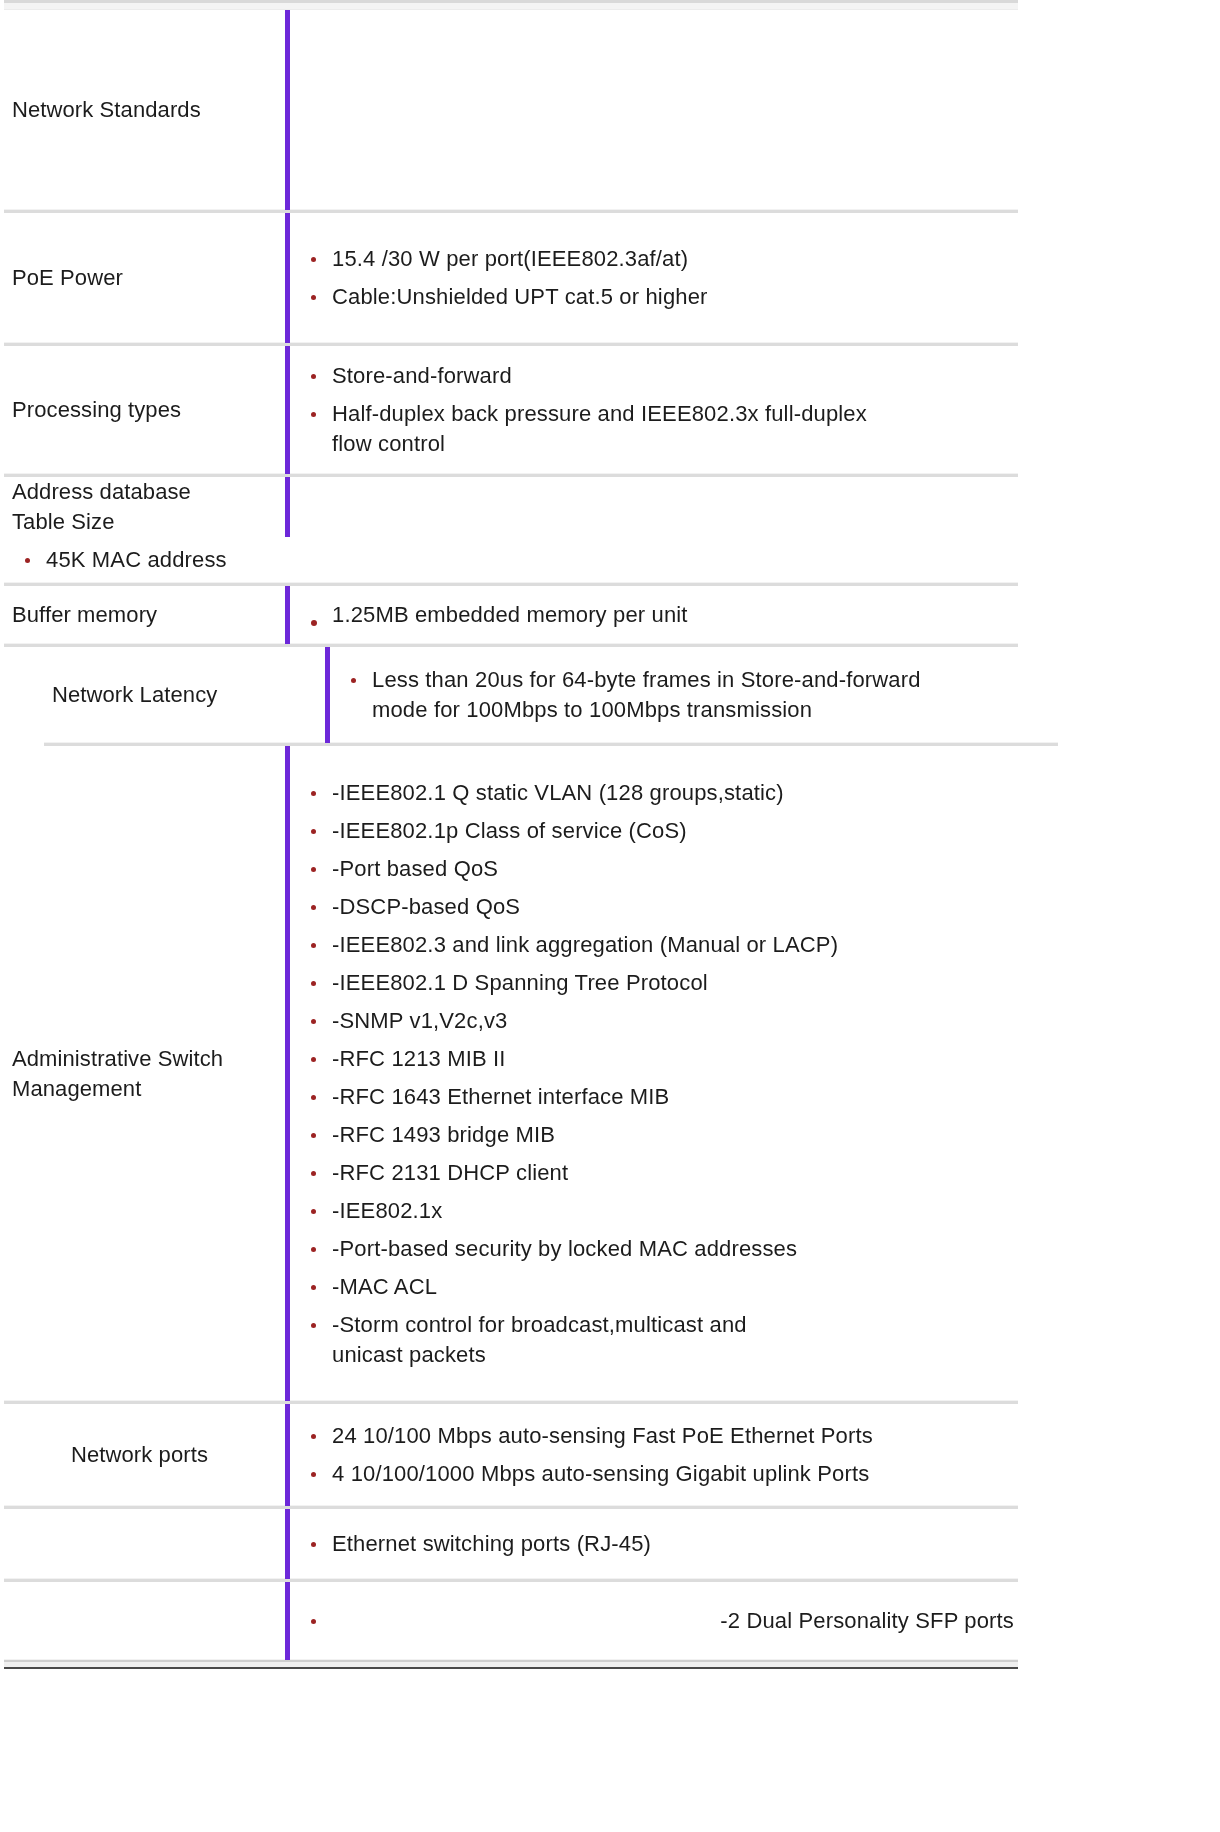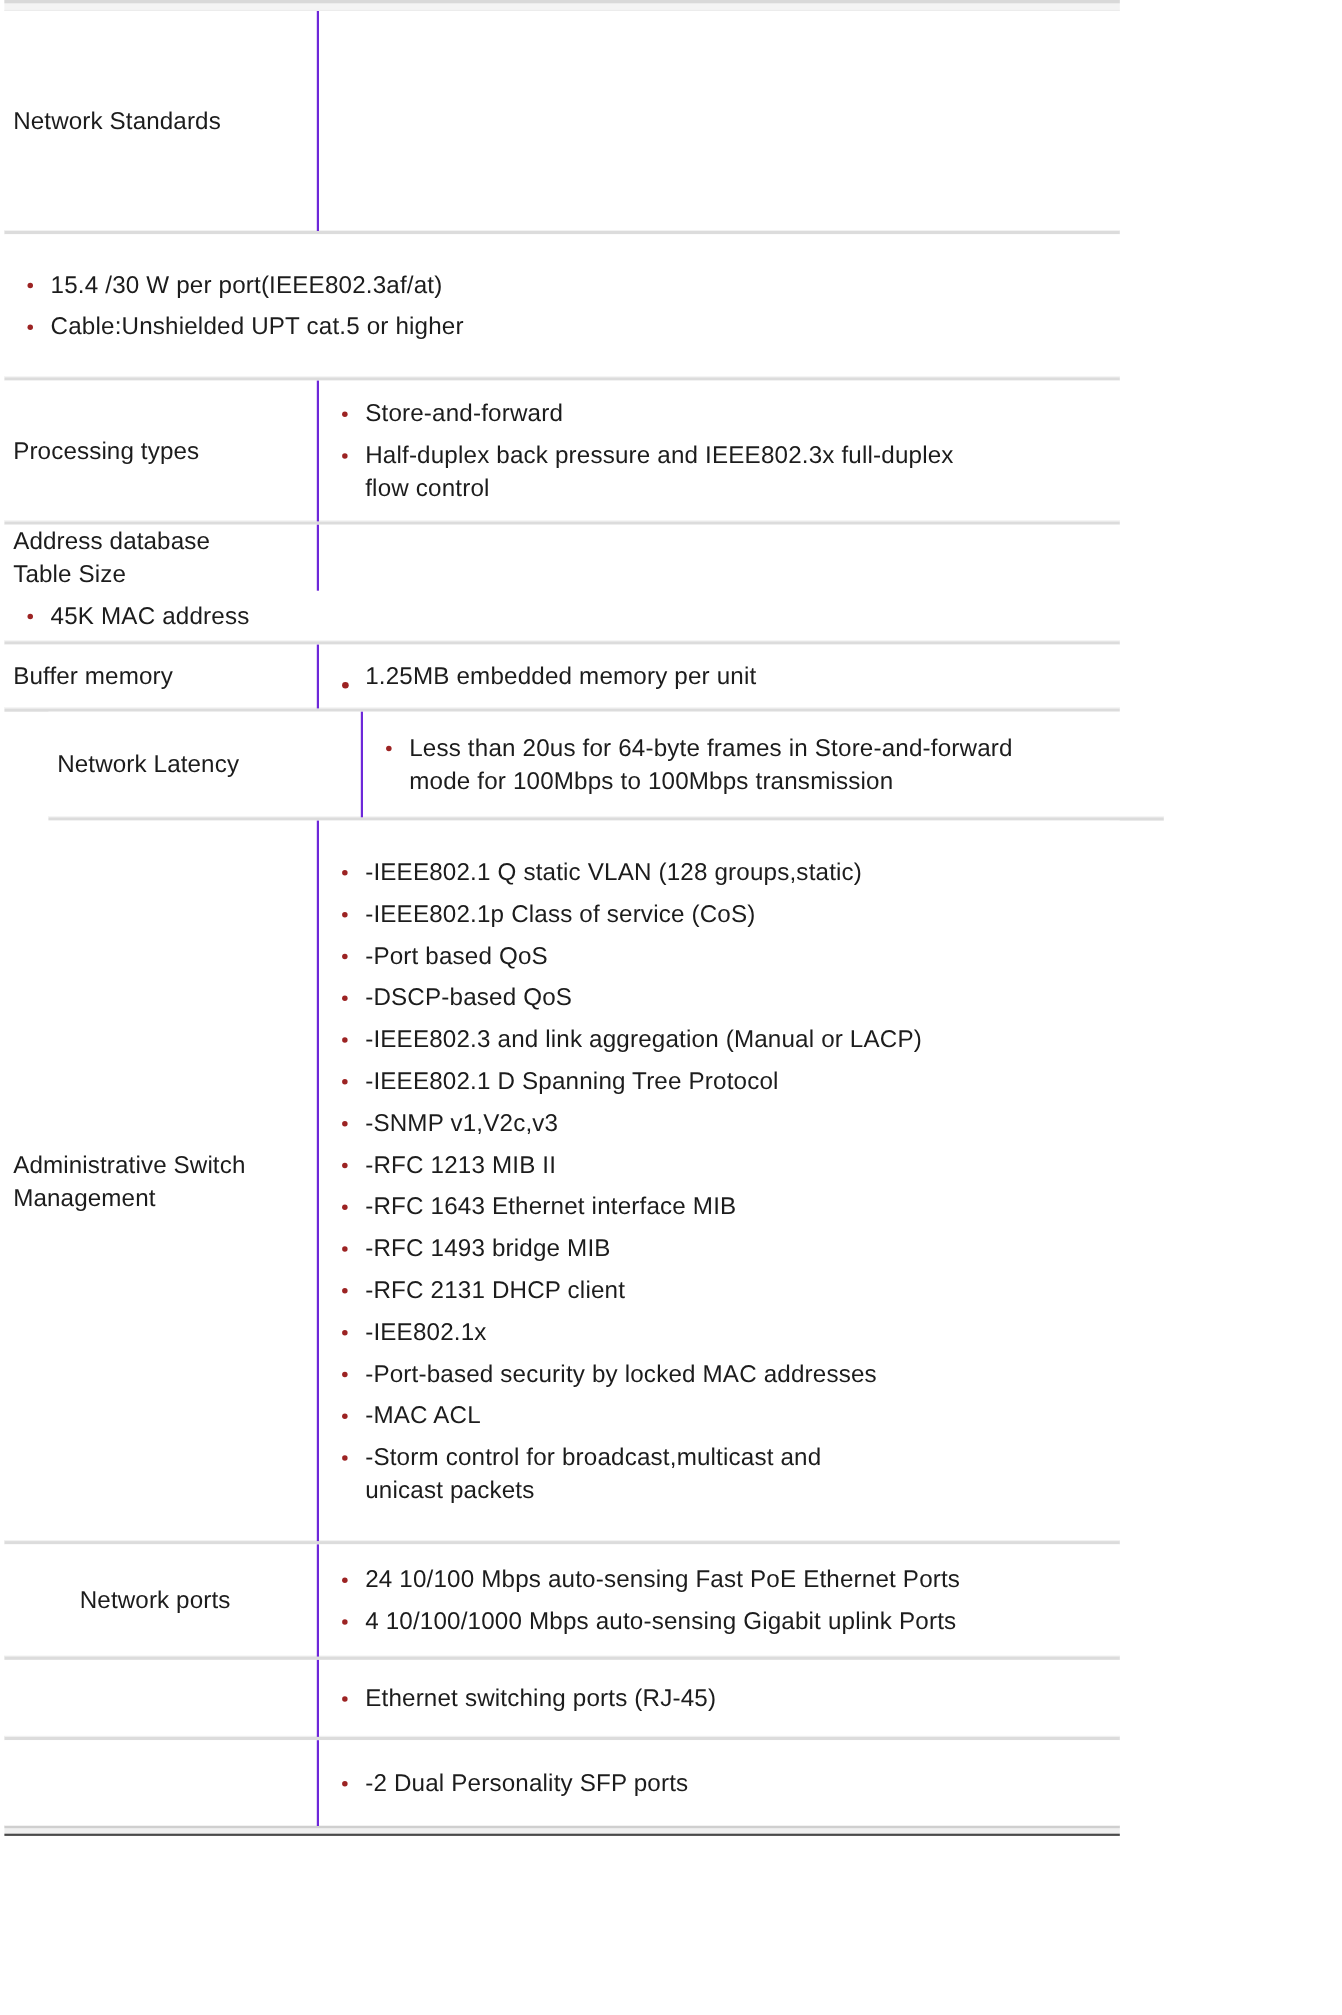--- a/index.html
+++ b/index.html
@@ -43,30 +43,30 @@
 
   .spec-row {
     display: flex;
     align-items: stretch;
     width: 1014px;
     margin-left: 4px;
     border-bottom: 3px solid #dcdcdc;
     box-shadow: inset 0 -4px 0 -3px #f2f2f2;
     background: #ffffff;
   }
-  .spec-row.last-row { border-bottom: none; }
+  .spec-row.last-row { border-bottom: none; text-align: right; }
 
   .label-cell {
     width: 286px;
     min-width: 286px;
     box-sizing: border-box;
     padding: 0 10px 0 8px;
     display: flex;
     align-items: center;
-    border-right: 2px solid #6d28d9;
+    border-right: 5px solid #6d28d9;
     font-size: 22px;
     line-height: 30px;
     letter-spacing: 0.1px;
     color: #1c1c1c;
   }
   .label-cell.center-label { justify-content: center; padding-left: 0; }
   .label-text { display: block; }
 
   .value-cell {
     flex: 1;
@@ -136,20 +136,23 @@
 
   <div class="top-rule"></div>
 
   <div class="spec-row row-h-standards">
     <div class="label-cell">
       <span class="label-text">Network Standards</span>
     </div>
   </div>
 
   <div class="spec-row row-h-poe">
+    <div class="label-cell">
+      <span class="label-text">PoE Power</span>
+    </div>
     <div class="value-cell">
       <ul class="bullets gap-med">
         <li>15.4 /30 W per port(IEEE802.3af/at)</li>
         <li>Cable:Unshielded UPT cat.5 or higher</li>
       </ul>
     </div>
   </div>
 
   <div class="spec-row row-h-processing">
     <div class="label-cell">

